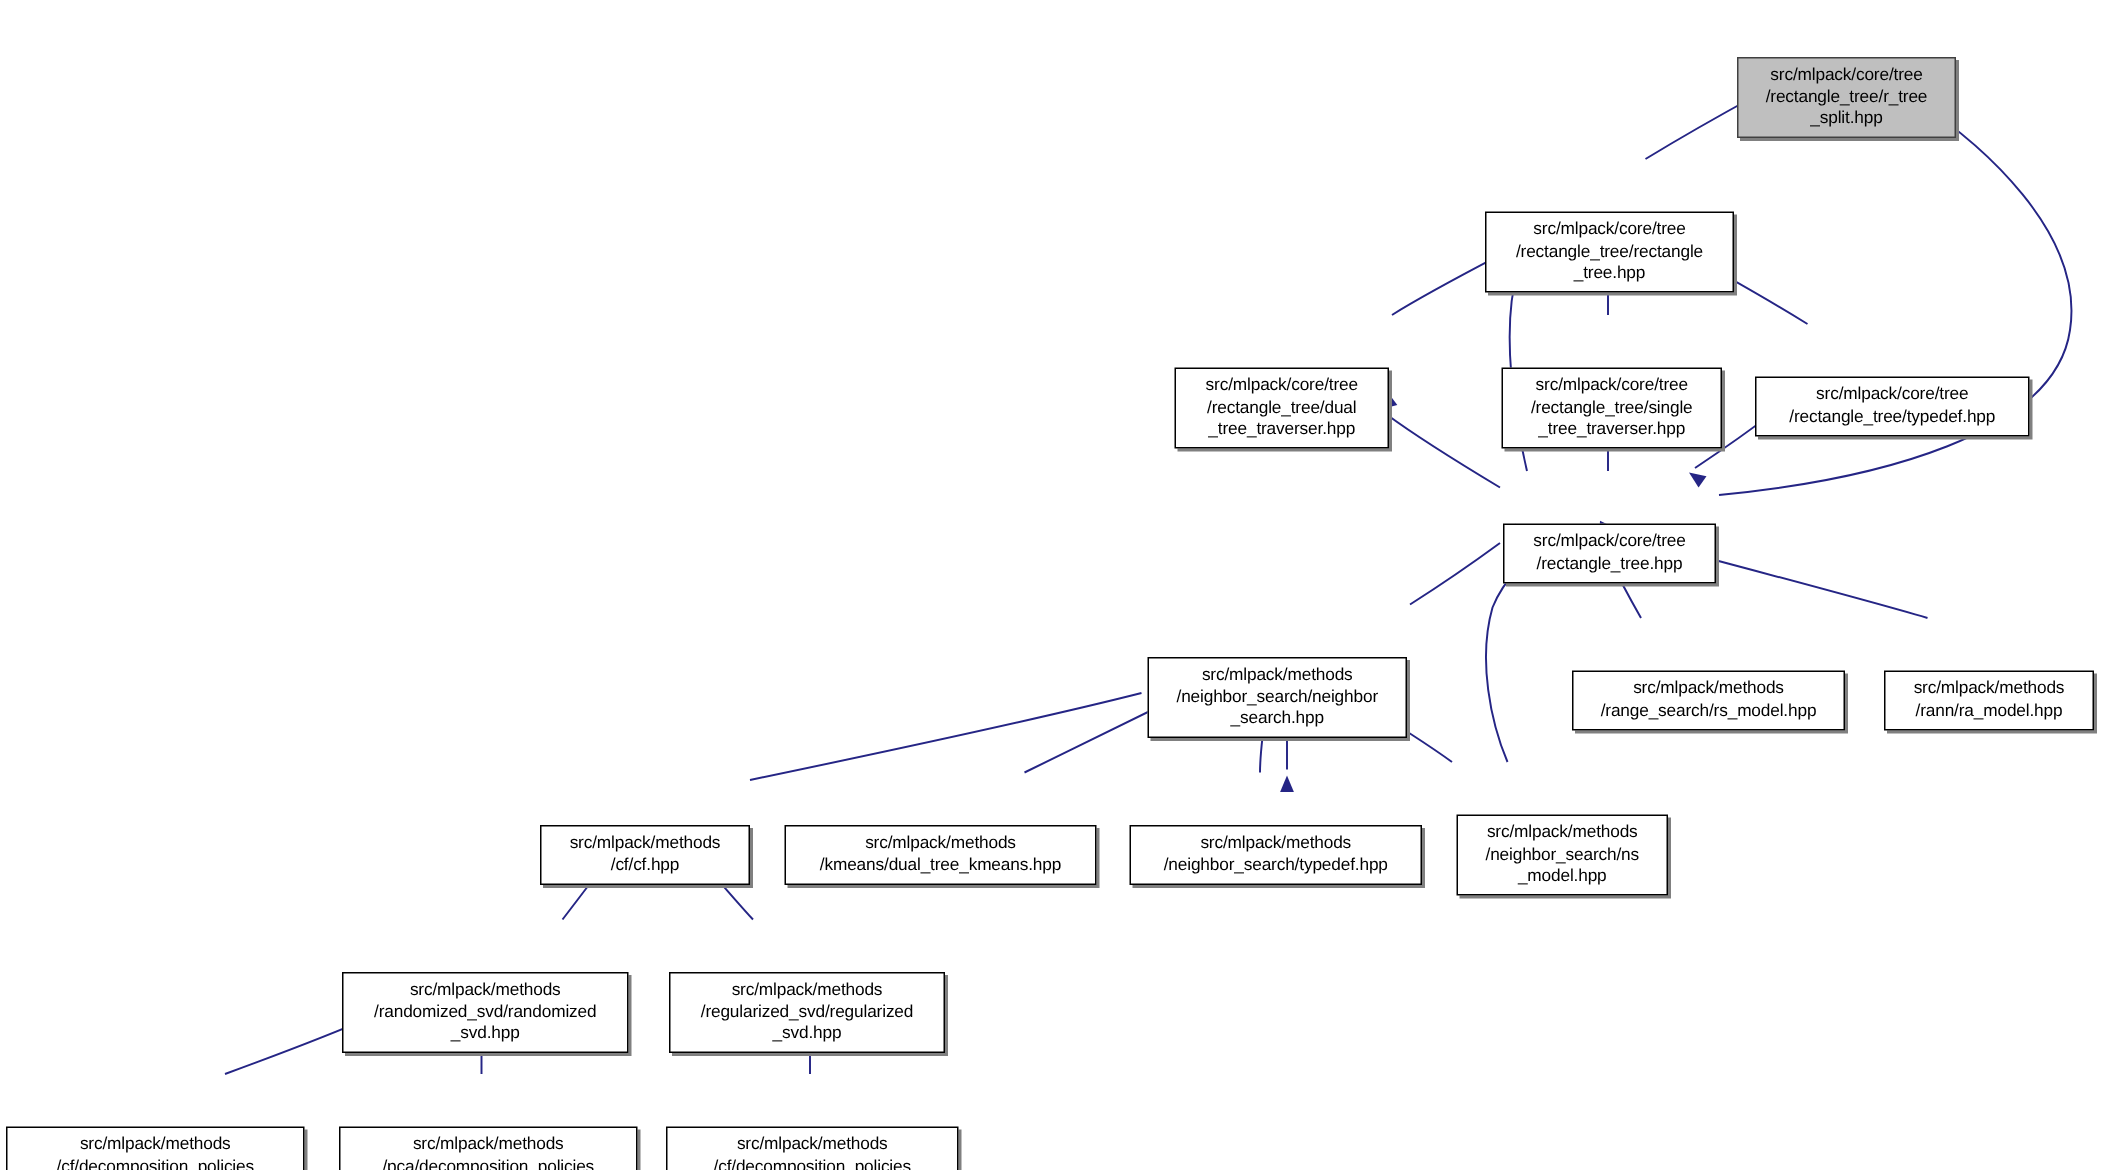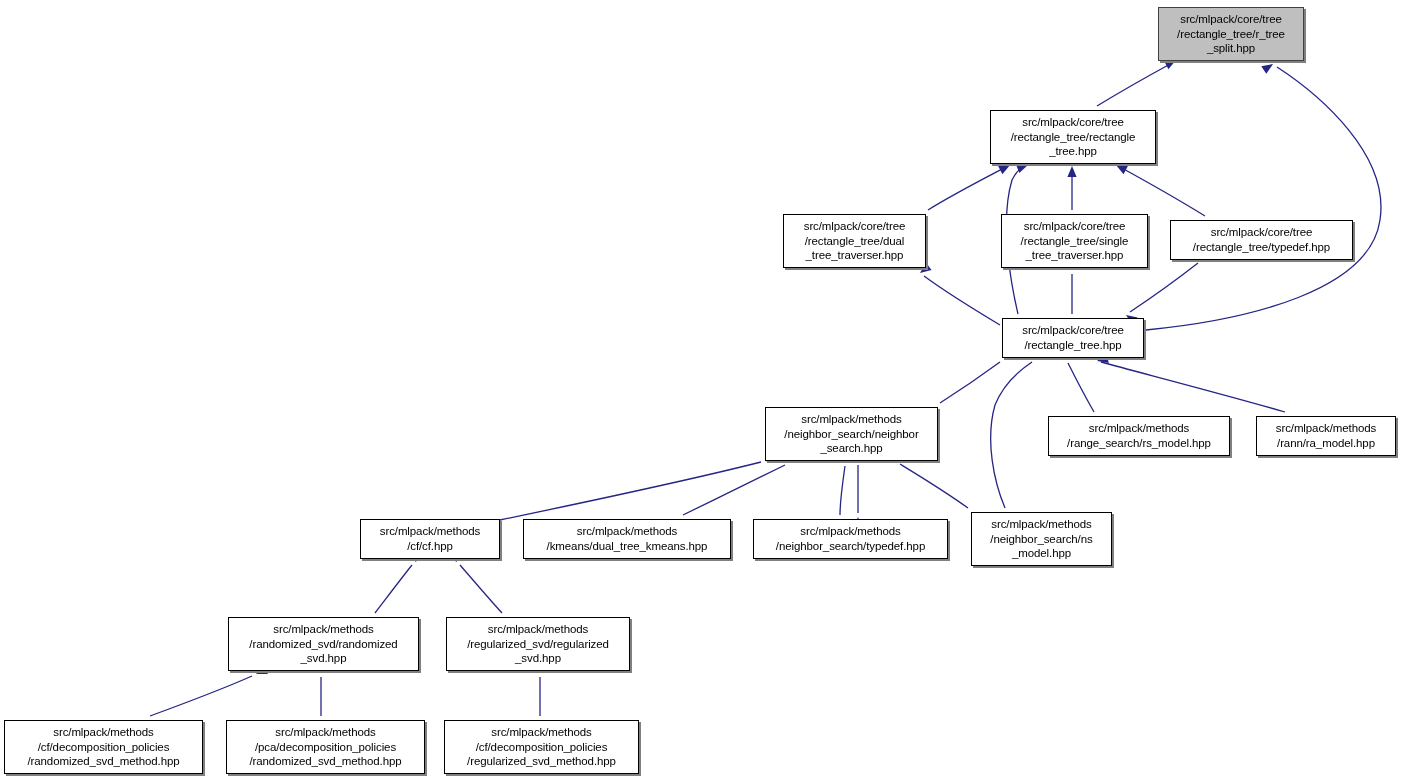--- a/index.html
+++ b/index.html
@@ -37,20 +37,21 @@
     white-space: pre-line;
     letter-spacing: -0.1px;
     z-index: 2;
   }
   .node.highlight {
     background: #bfbfbf;
     border: 1px solid #404040;
   }
   .node.shadow {
     box-shadow: 2px 2px 0 0 #808080;
+    margin-top: 31px;
   }
   .node-label {
     display: block;
     width: 100%;
     padding: 0 2px;
     box-sizing: border-box;
   }
 </style>
 </head>
 <body>

